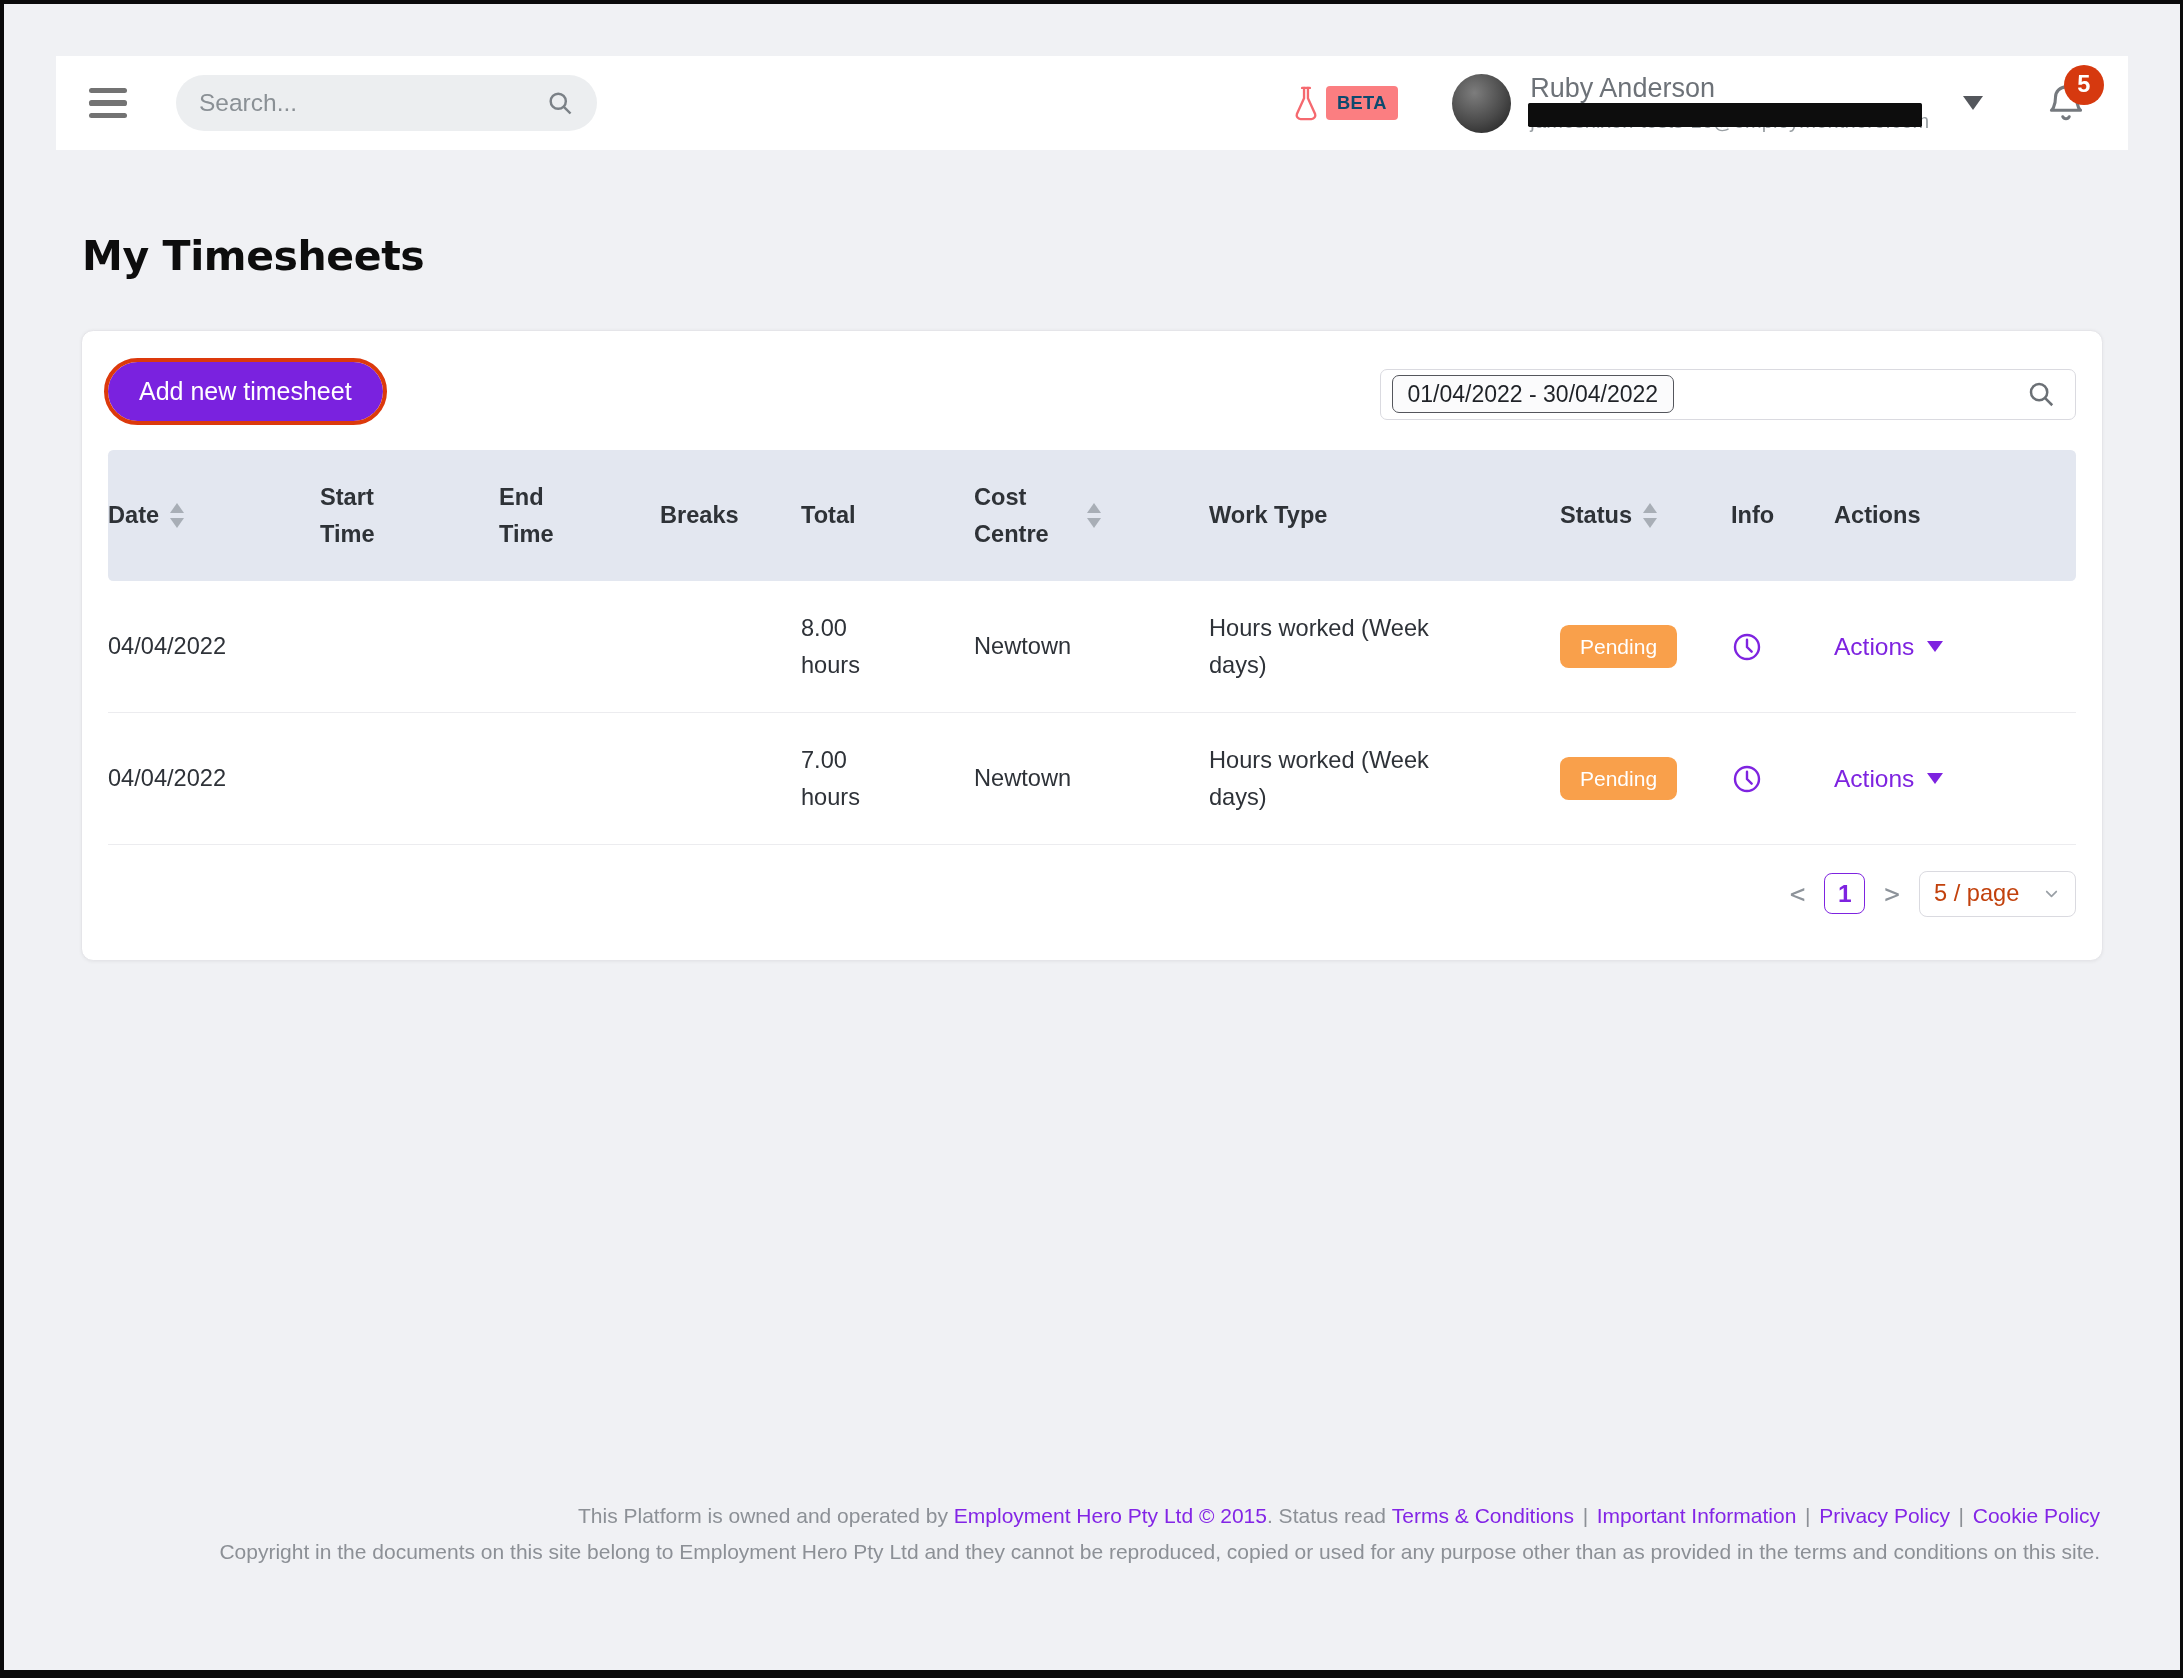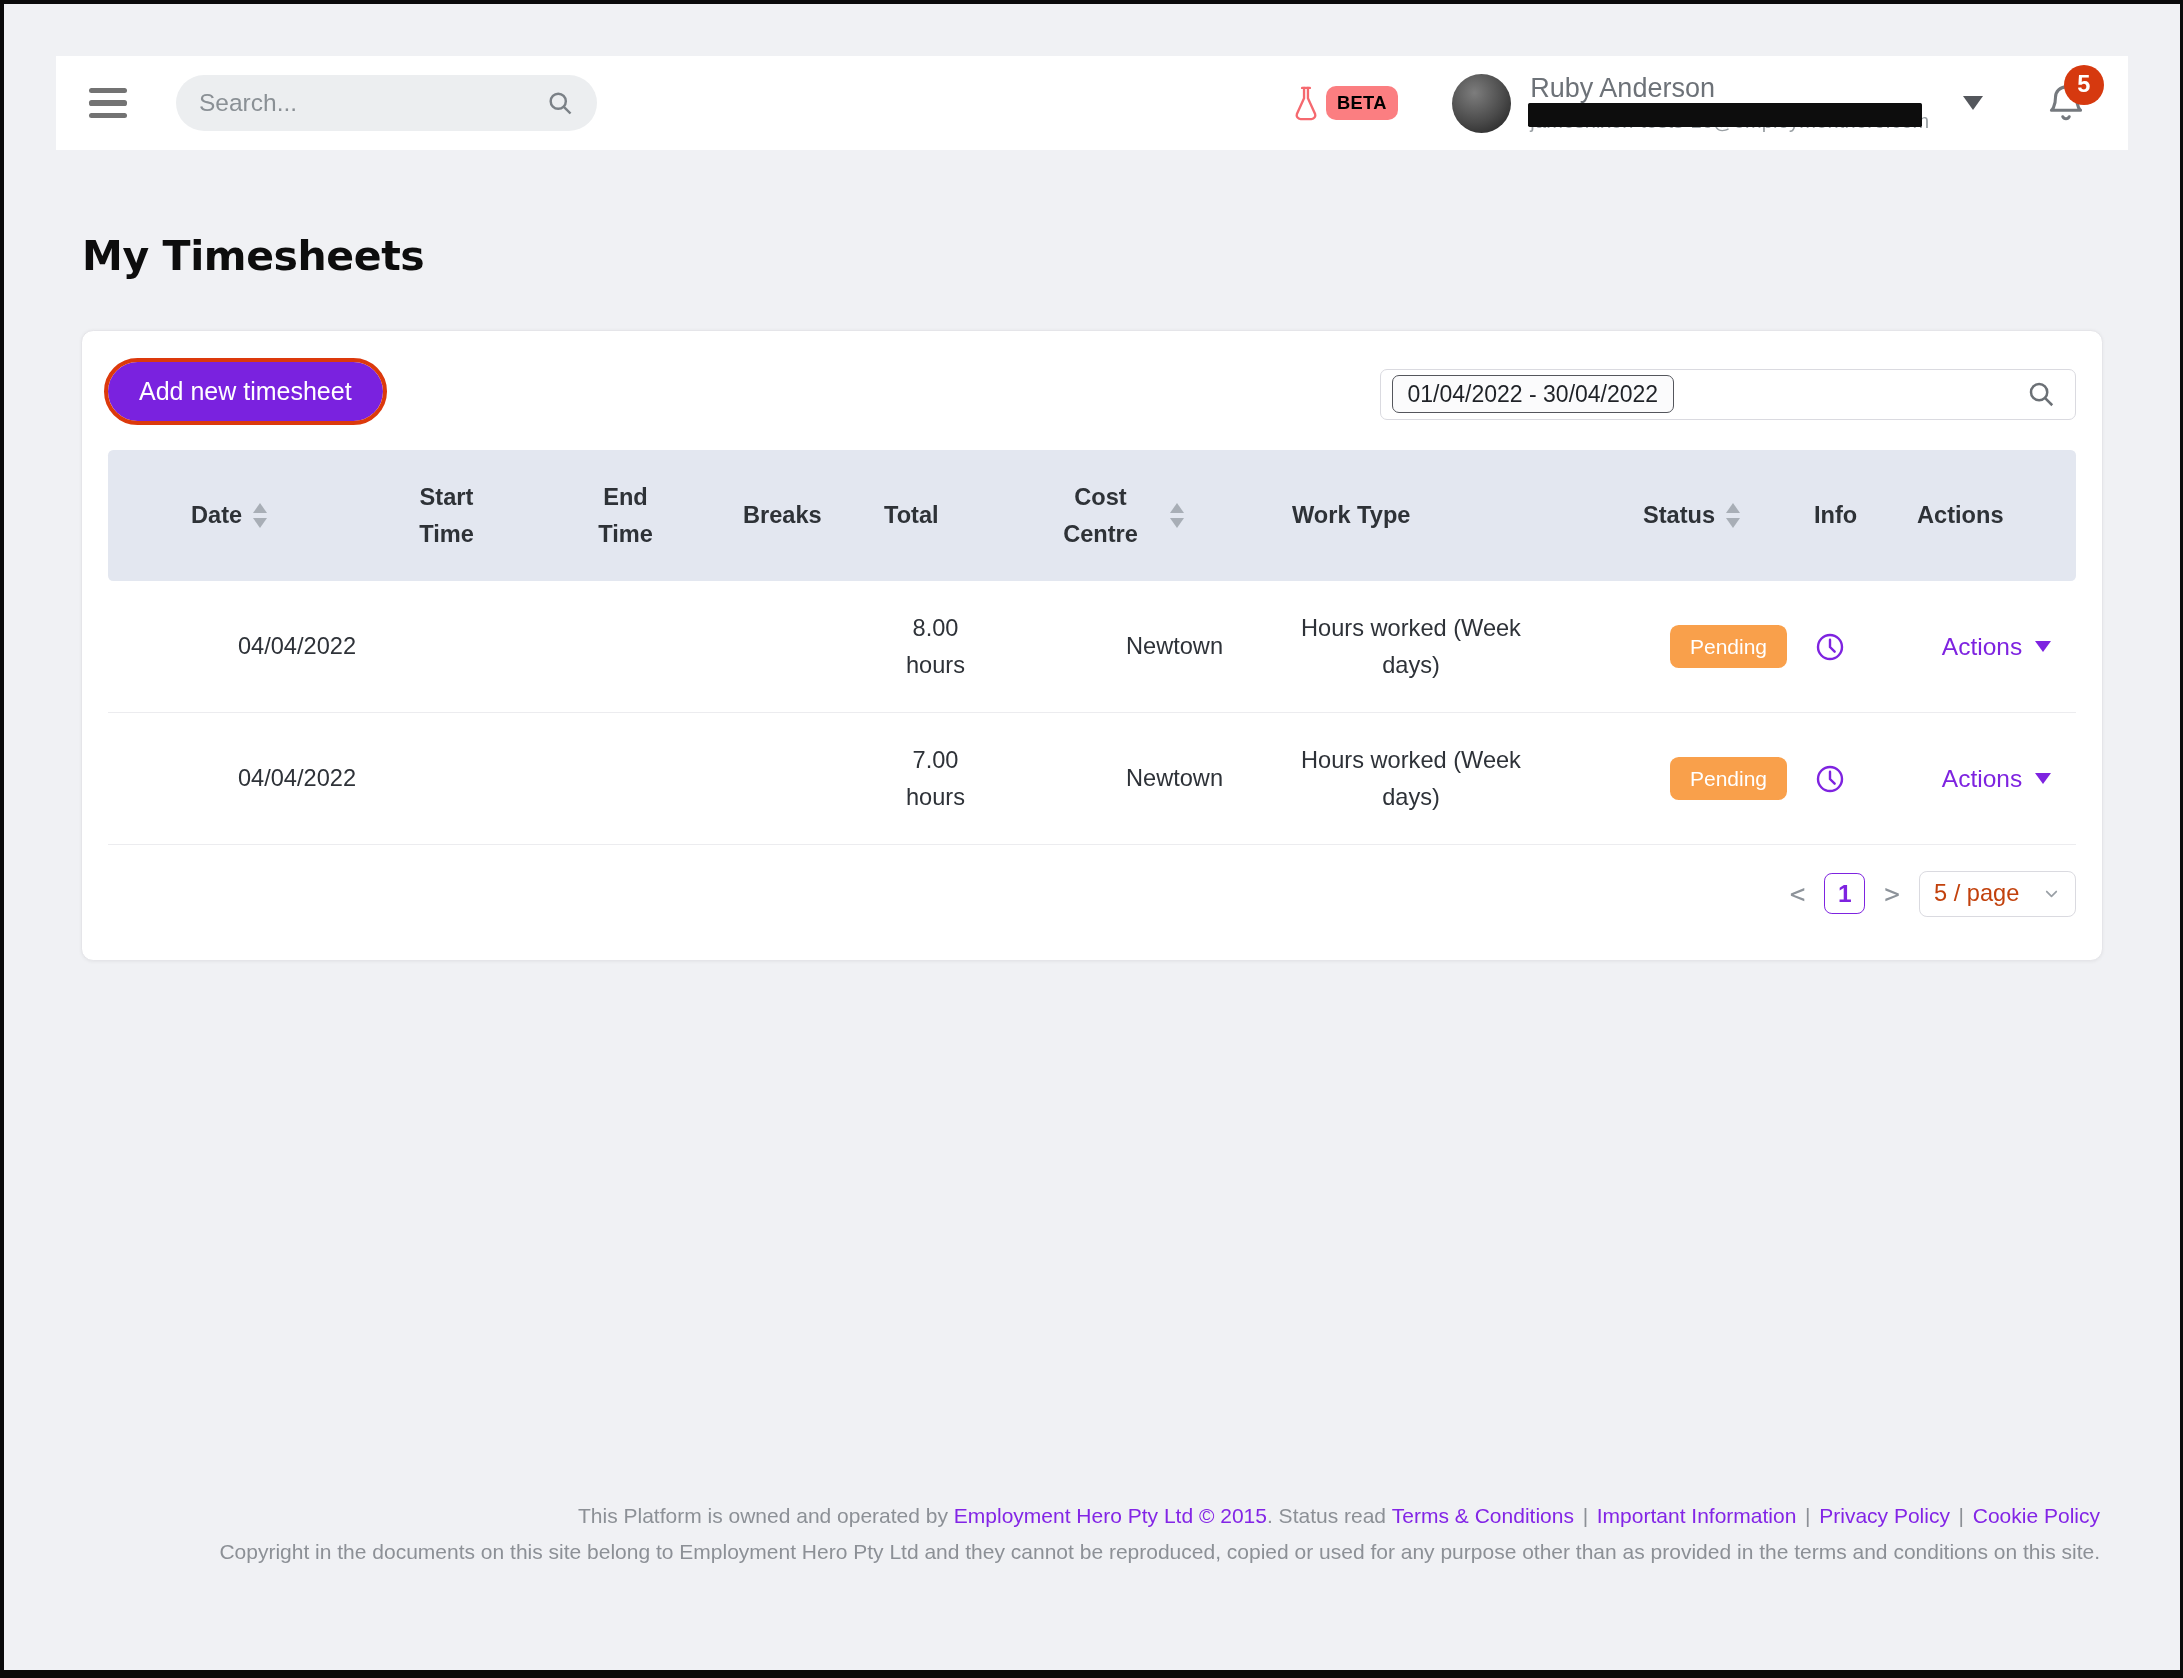--- a/index.html
+++ b/index.html
@@ -30,22 +30,22 @@
     display: flex; align-items: center; padding: 0 23px;
   }
   .search-pill input {
     flex: 1; border: none; background: transparent; outline: none;
     font-family: "Liberation Sans", sans-serif; font-size: 24.5px; color: #555a60;
   }
   .search-pill input::placeholder { color: #8A9095; }
   .topbar-right { margin-left: auto; display: flex; align-items: center; }
   .beta-wrap { display: flex; align-items: center; gap: 6.1px; margin-right: 54px; }
   .beta-chip {
-    background: #FB7E81; color: #000000; font-size: 18.3px; font-weight: 700;
-    padding: 6.1px 11.4px; border-radius: 10px; letter-spacing: 0.4px;
+    background: #FB7E81; color: #0c4a6e; font-size: 18.3px; font-weight: 700;
+    padding: 6.1px 11.4px; border-radius: 4px; letter-spacing: 0.4px;
   }
   .avatar {
     width: 59px; height: 59px; border-radius: 50%;
     background: radial-gradient(circle at 38% 32%, #7d7d7d, #4a4a4a 55%, #262626 90%);
     margin-right: 19px; flex: none;
   }
   .user-block { margin-right: 38px; }
   .user-name { font-size: 27px; color: #6D7278; }
   .email-wrap { position: relative; margin-top: 2.6px; width: 395px; height: 26px; }
   .email-text {
@@ -100,21 +100,21 @@
     display: flex; align-items: center; padding: 0 15px;
     font-size: 23px; color: #1f2227; background: #fbfbfc; cursor: pointer;
   }
   .filter-box .mag { margin-left: auto; }
 
   
   .tbl { margin-top: 29px; }
   .tgrid {
     display: grid;
     grid-template-columns: 212px 179px 161px 141px 173px 235px 351px 171px 103px 1fr;
-    padding-left: 83px; align-items: center; text-align: center;
+    align-items: center;
   }
   .thead {
     background: #E3E7F0; border-radius: 5.2px; height: 131px;
     font-weight: 700; font-size: 23.6px; color: #2E3237;
   }
   .th { display: flex; align-items: center; gap: 10.5px; }
   .th .two-line { max-width: 87px; line-height: 1.55; }
   .trow { height: 132px; font-size: 23.6px; color: #2E3238; border-bottom: 1.7px solid #ECECEF; }
   .cell-total { display: block; max-width: 103px; line-height: 1.55; }
   .cell-worktype { display: block; max-width: 238px; line-height: 1.55; }

